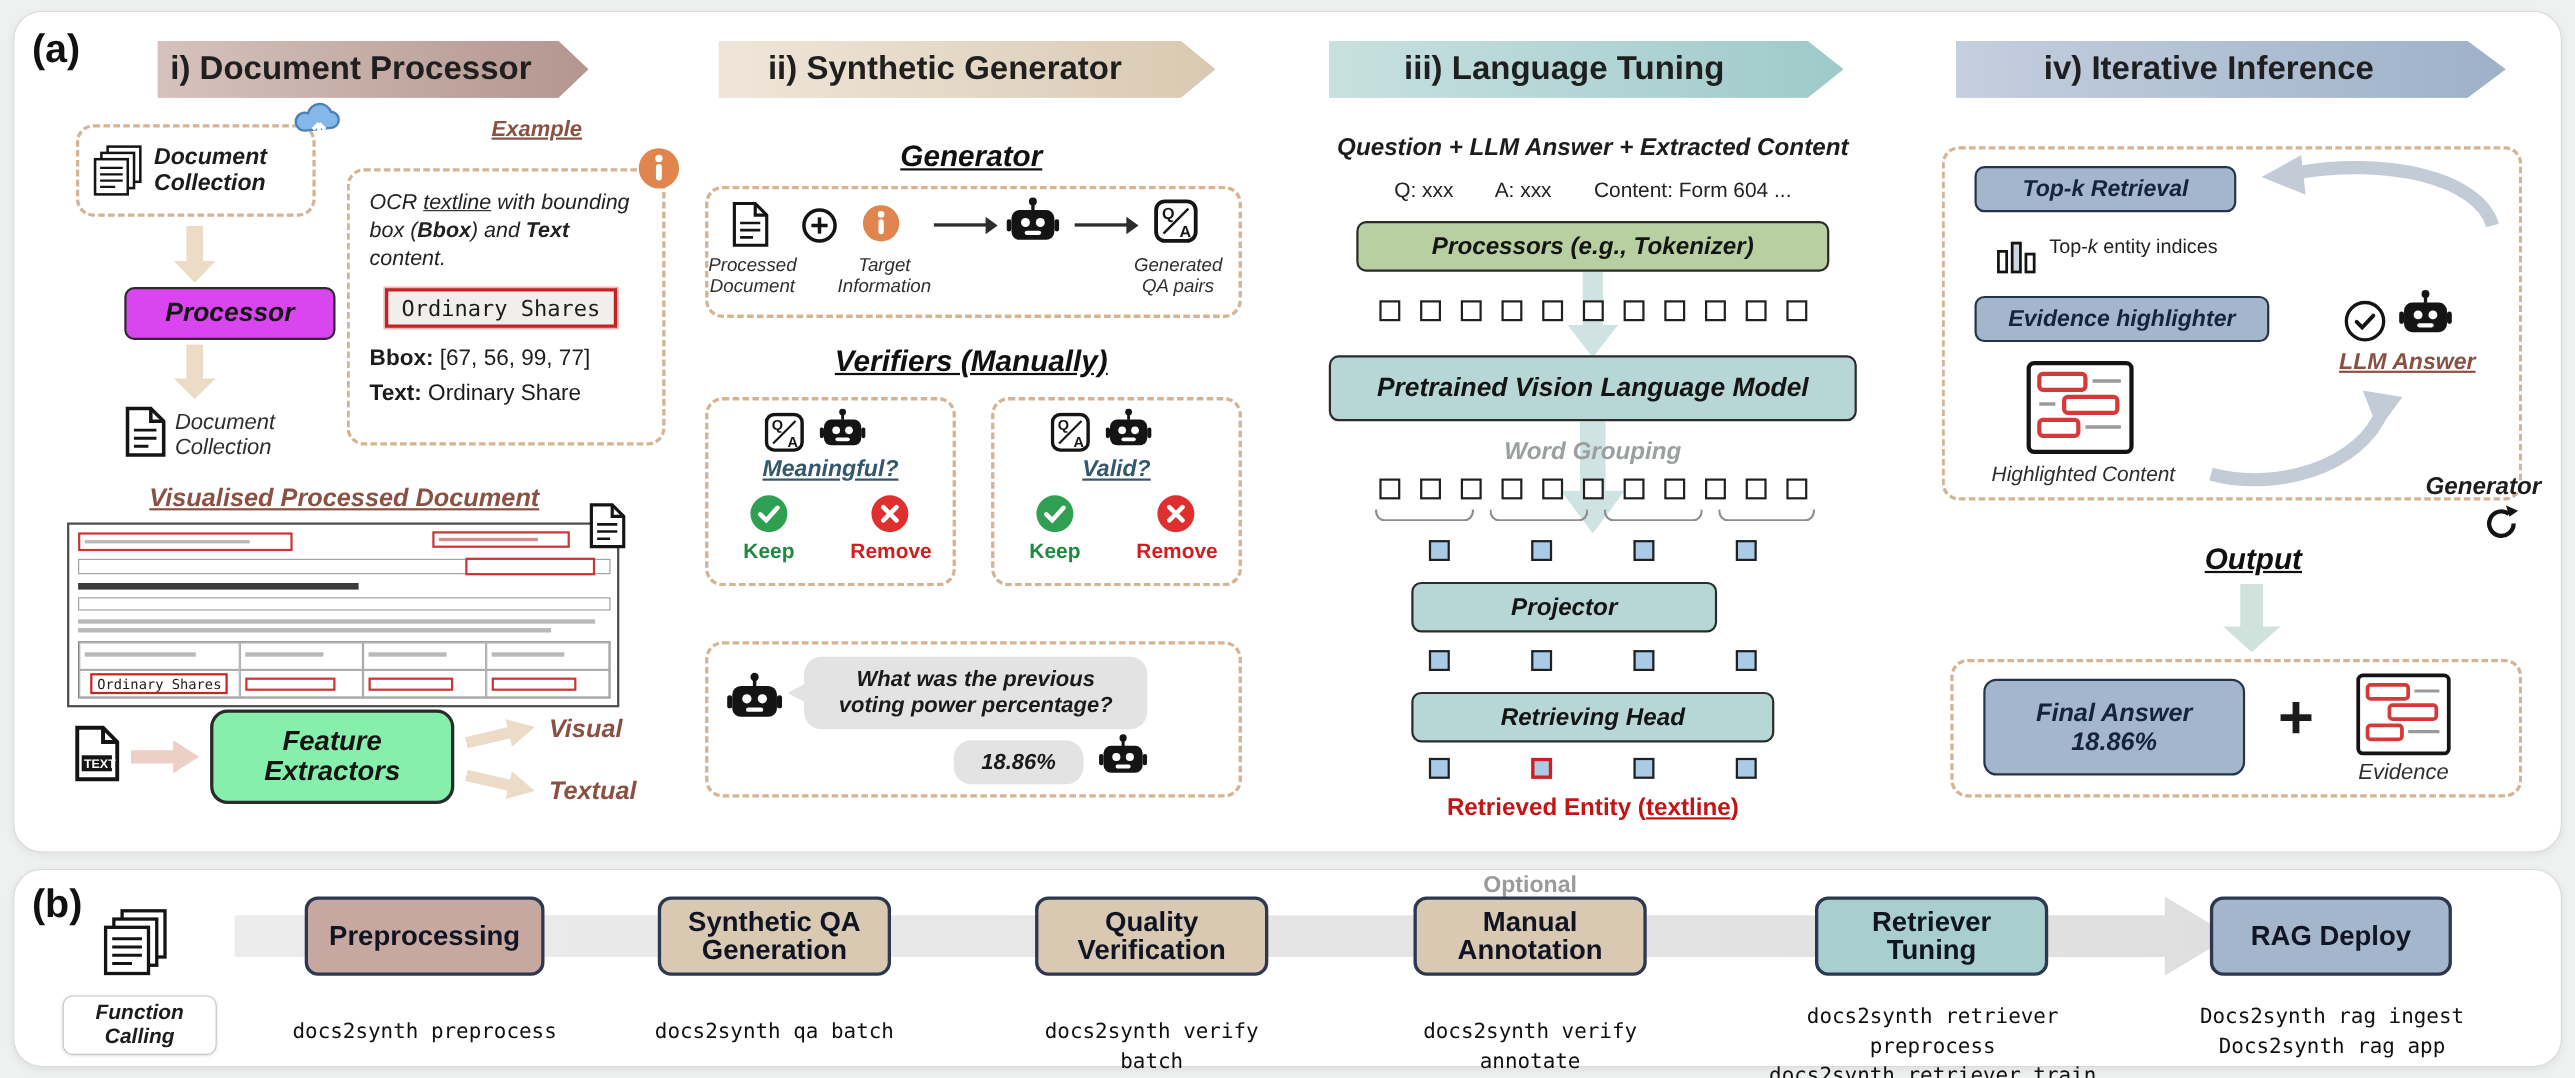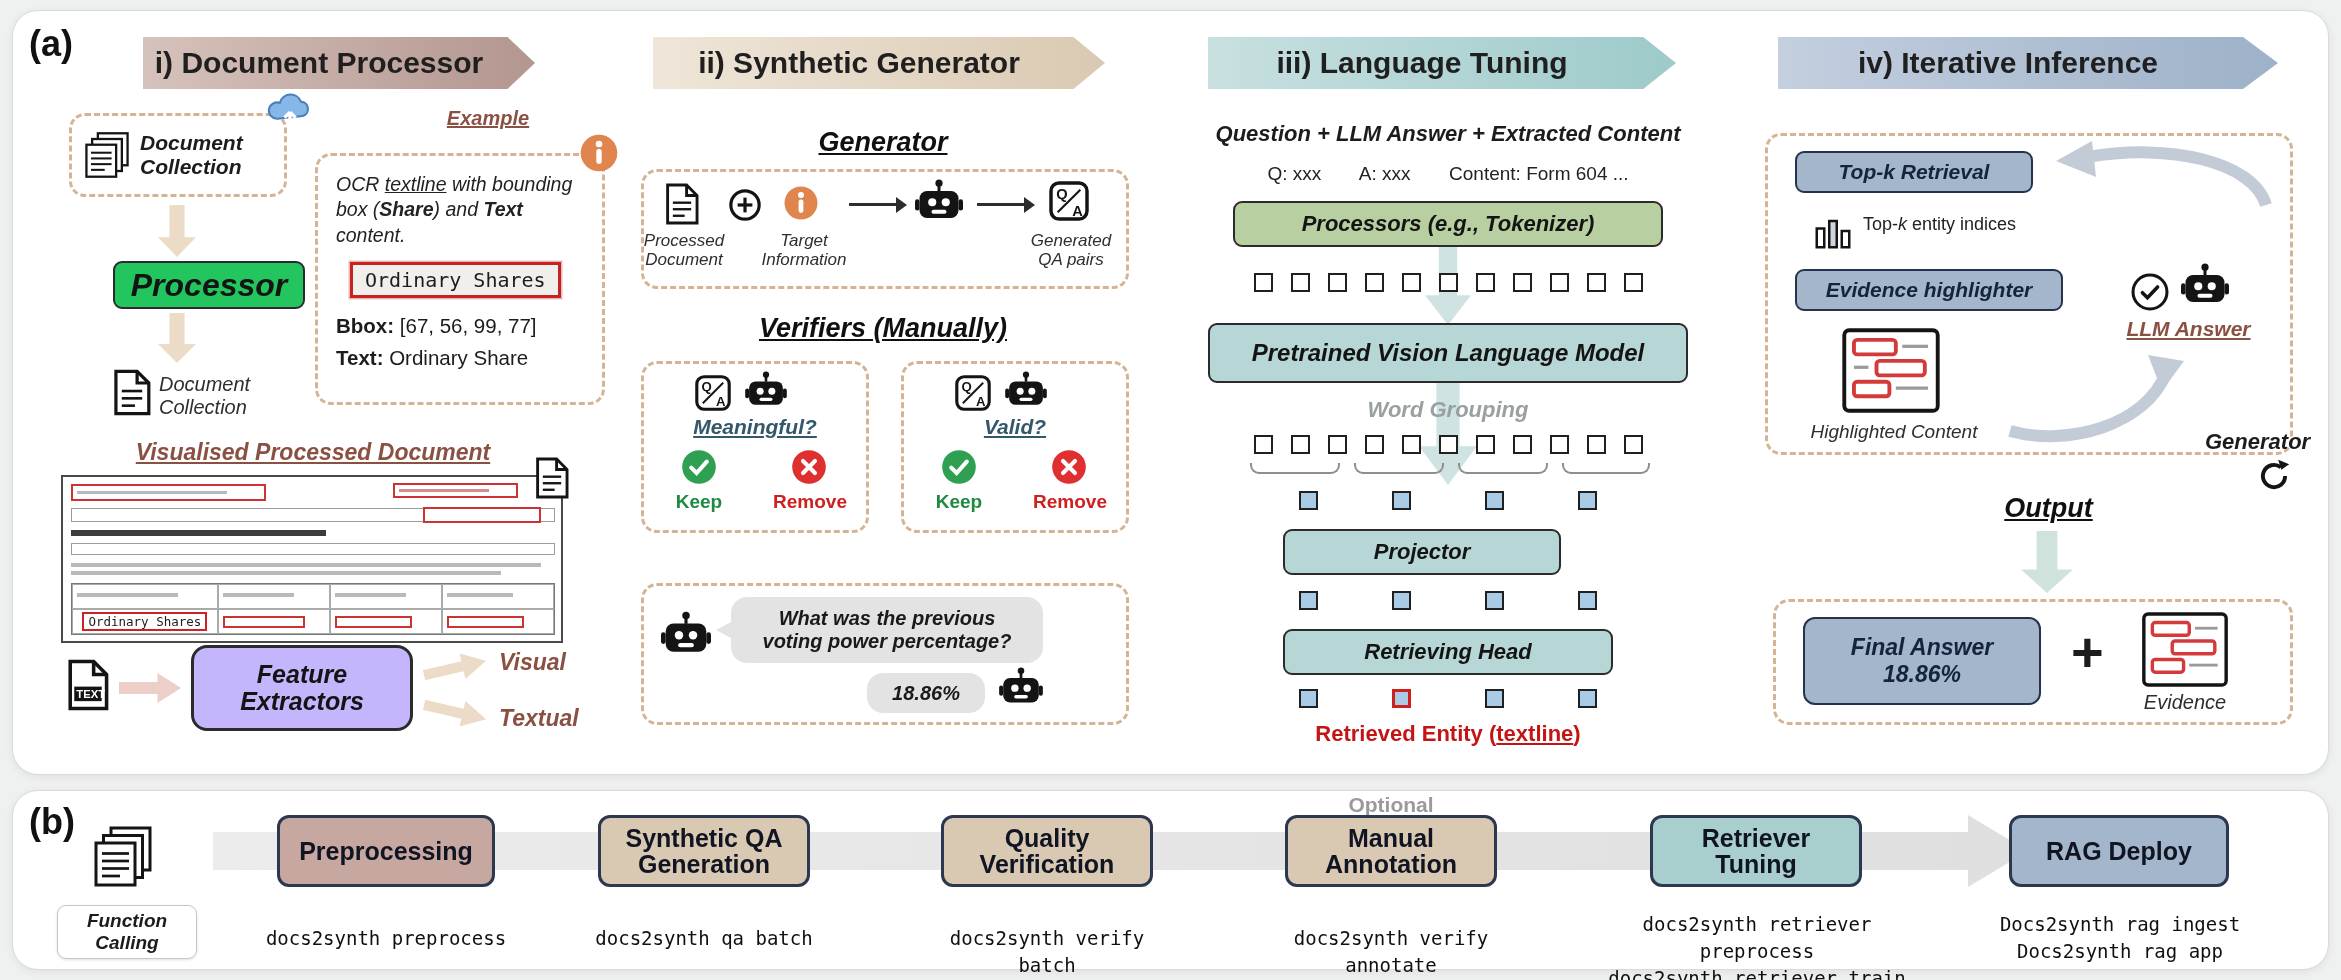--- a/index.html
+++ b/index.html
@@ -87,32 +87,32 @@
     <span style="font-weight:700;font-style:italic;font-size:21px;line-height:1.12">Document Collection</span>
   </div>
   <span class="icon" style="left:252px;top:80px">
     <svg viewBox="0 0 38 28" width="50" height="37">
       <path d="M9.5 21 a6.2 6.2 0 1 1 1.8-12 a8.4 8.4 0 0 1 16-1 a5.6 5.6 0 0 1 1.2 11 z" fill="#85b7e8" stroke="#4a7fba" stroke-width="1.6"></path>
       <path d="M19 25 v-9 m0 0 l-4.2 4.2 m4.2-4.2 l4.2 4.2" stroke="#fff" stroke-width="2.6" fill="none"></path>
     </svg>
   </span>
 
   <div class="darr" style="left:145px;top:194px;width:38px;height:52px;background:#ecdcc7"></div>
-  <div class="boxlbl" style="left:100px;top:250px;width:192px;height:48px;background:#22c55e;font-size:32px">Processor</div>
+  <div class="boxlbl" style="left:100px;top:250px;width:192px;height:48px;background:#d946ef;font-size:24px">Processor</div>
   <div class="darr" style="left:145px;top:302px;width:38px;height:50px;background:#ecdcc7"></div>
 
   <span class="icon" style="left:100px;top:358px"><svg viewBox="0 0 26 32" width="38" height="47">
         <use href="#i-doc"></use>
       </svg></span>
   <div class="caption" style="left:146px;top:362px;width:130px;font-size:20px;text-align:left">Document Collection</div>
 
   <div class="bru" style="left:360px;top:96px;width:230px;font-size:20px">Example</div>
   <div class="dashed" style="left:302px;top:142px;width:290px;height:252px;padding:16px 18px">
     <div style="font-style:italic;font-size:19.5px;line-height:1.3;color:#222">
-      <span>OCR </span><span style="text-decoration:underline">textline</span><span> with bounding box (</span><span style="font-weight:700">Share</span><span>) and </span><span style="font-weight:700">Text</span><span> content.</span>
+      <span>OCR </span><span style="text-decoration:underline">textline</span><span> with bounding box (</span><span style="font-weight:700">Bbox</span><span>) and </span><span style="font-weight:700">Text</span><span> content.</span>
     </div>
     <div style="margin:14px 0 0 14px;display:inline-block;border:3px solid #c62222;background:#f1efeb;padding:3px 12px;font-size:20px;box-shadow:0 0 0 1.5px #e7b9b9" class="mono">Ordinary Shares</div>
     <div style="margin-top:16px;font-size:20.5px">
       <span style="font-weight:700">Bbox:</span>
       <span>[67, 56, 99, 77]</span>
     </div>
     <div style="margin-top:8px;font-size:20.5px">
       <span style="font-weight:700">Text:</span>
       <span>Ordinary Share</span>
     </div>
@@ -173,21 +173,21 @@
 
   <span class="icon" style="left:54px;top:648px">
     <svg viewBox="0 0 26 32" width="42" height="52">
       <path d="M2 1.5 h14.5 l8 8 V30.5 H2 z" fill="#fff" stroke="#141414" stroke-width="2.2"></path>
       <path d="M16.5 1.5 v8 h8" fill="none" stroke="#141414" stroke-width="2.2"></path>
       <rect x="4.5" y="17" width="17" height="9" fill="#141414"></rect>
       <text x="5.8" y="24" font-size="7" font-weight="bold" font-family="Liberation Sans, sans-serif" fill="#fff">TEXT</text>
     </svg>
   </span>
   <div class="rarr" style="left:106px;top:662px;width:62px;height:30px;background:#eccfc6"></div>
-  <div class="boxlbl" style="left:178px;top:634px;width:222px;height:86px;background:#c4b5fd;border-width:3px;border-radius:16px;font-size:25px;line-height:1.1">
+  <div class="boxlbl" style="left:178px;top:634px;width:222px;height:86px;background:#86efac;border-width:3px;border-radius:16px;font-size:25px;line-height:1.1">
       <span style="width:170px">Feature Extractors</span>
     </div>
   <div class="rarr" style="left:410px;top:644px;width:64px;height:26px;background:#ecdcc7;transform:rotate(-13deg)"></div>
   <div class="rarr" style="left:410px;top:688px;width:64px;height:26px;background:#ecdcc7;transform:rotate(13deg)"></div>
   <div style="position:absolute;left:486px;top:638px;font-weight:700;font-style:italic;font-size:23px;color:#8a5143">Visual</div>
   <div style="position:absolute;left:486px;top:694px;font-weight:700;font-style:italic;font-size:23px;color:#8a5143">Textual</div>
 
   <div class="hdr" style="left:640px;top:26px;width:452px;background:linear-gradient(90deg,#efe6d9,#d9c9b2)">ii) Synthetic Generator</div>
 
   <div class="secu" style="left:790px;top:116px;width:160px;font-size:27px">Generator</div>

